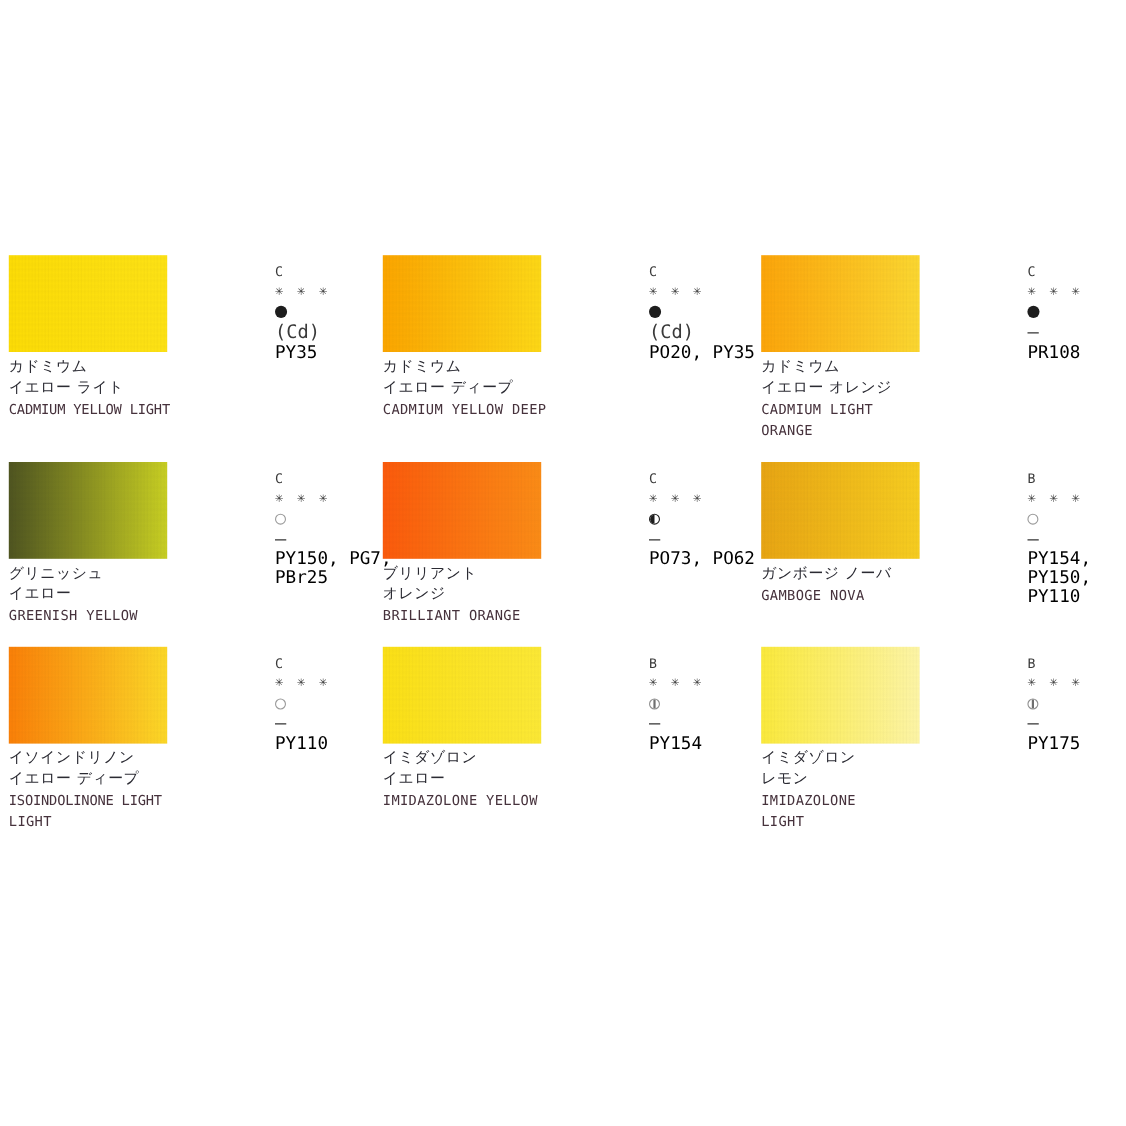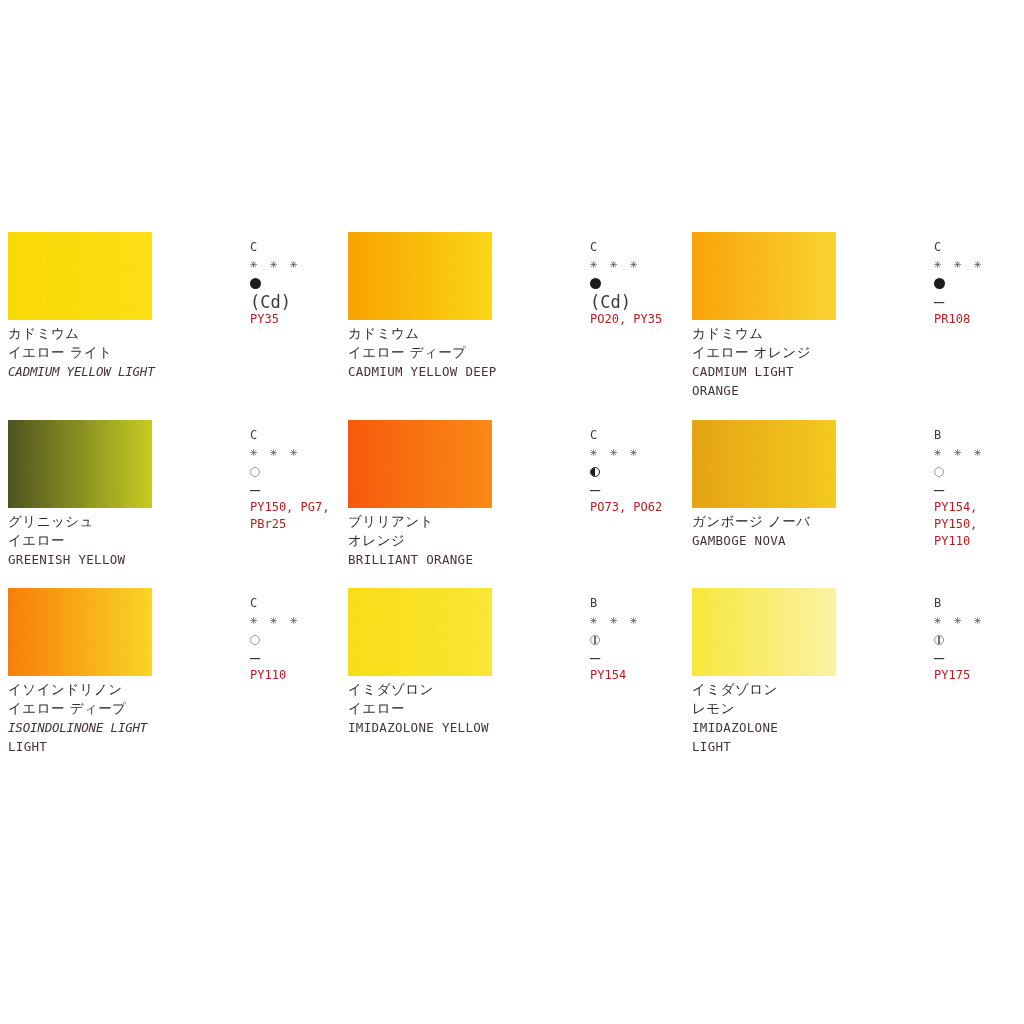--- a/index.html
+++ b/index.html
@@ -52,21 +52,21 @@
     white-space:nowrap;
   }
   .en{
     font-size:12.5px;
     line-height:19px;
     color:#46323c;
     letter-spacing:0.3px;
     font-family:"DejaVu Sans Mono","Liberation Mono",monospace;
     white-space:nowrap;
   }
-  .en.narrow{ letter-spacing:-0.2px;font-style:italic; }
+  .en.narrow{ letter-spacing:-0.2px; }
 
   
   .props{
     position:absolute;
     top:8px;
     width:110px;
     color:#3a3a3a;
     font-family:"DejaVu Sans Mono","Liberation Mono",monospace;
   }
   .series{
@@ -81,23 +81,23 @@
     color:#3a3a3a;
     height:20px;
   }
   .opacity-row{ height:20px; line-height:20px; }
   .cd{
     font-size:17px;
     line-height:17px;
     color:#3a3a3a;
   }
   .pig{
-    font-size:12px;
+    font-size:16px;
     line-height:17px;
-    color:#b91c1c;
+    color:#000000;
     white-space:nowrap;
   }
 
   
   .op{
     display:inline-block;
     width:11px;height:11px;
     border-radius:50%;
     position:relative;
     vertical-align:middle;

